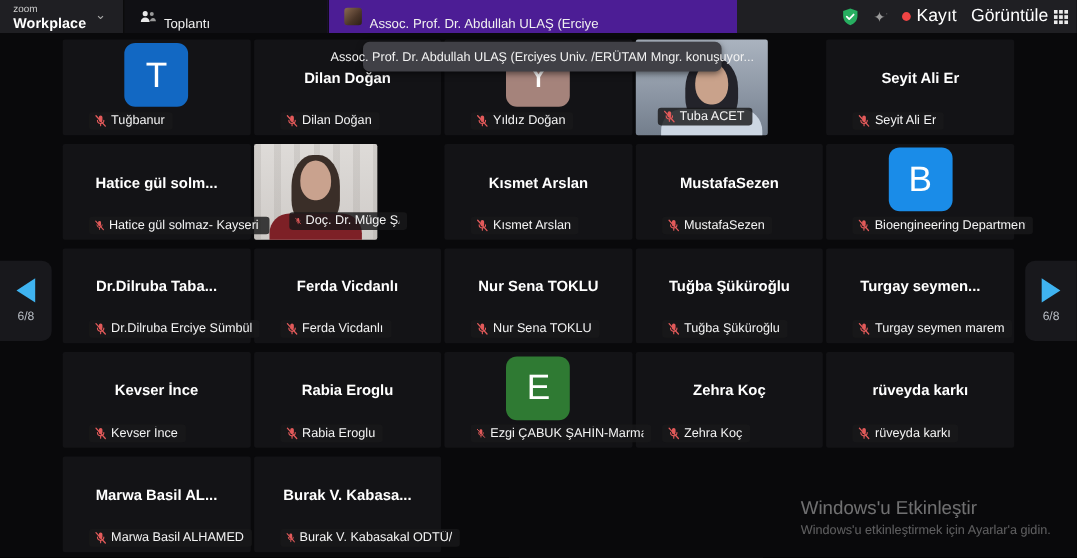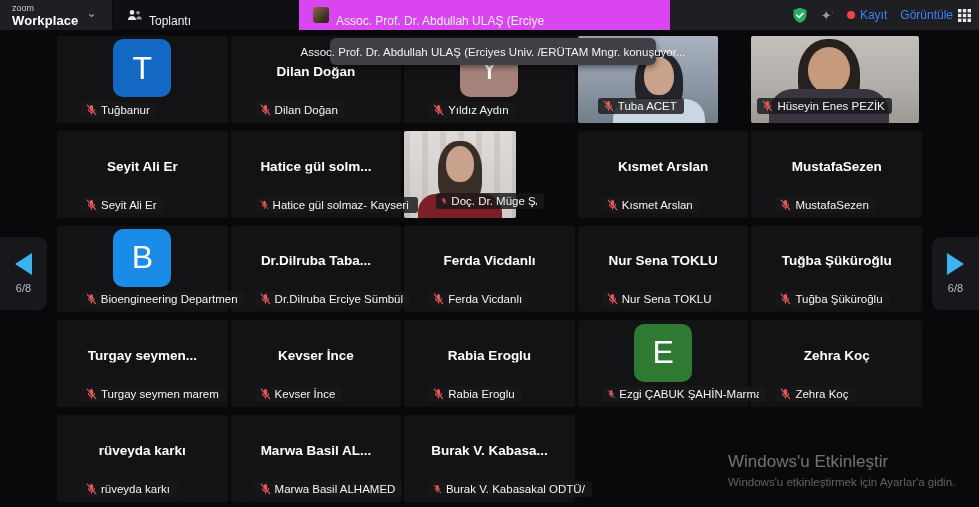--- a/index.html
+++ b/index.html
@@ -9,25 +9,25 @@
 
   
   .topbar { position:absolute; left:0; top:0; width:979px; height:30px; background:#1f1f23; display:flex; align-items:stretch; }
   .brand { display:flex; align-items:center; gap:8px; padding:12px 12px; width:112px; }
   .brand-stack { display:flex; flex-direction:column; line-height:1; }
   .brand-top { font-size:9px; color:#cfcfcf; margin-bottom:1px; }
   .brand-bottom { font-size:13px; color:#ffffff; font-weight:700; letter-spacing:.1px; }
   .chevron-down { color:#a8a8a8; font-size:12px; margin-top:-4px; }
   .tab { display:flex; align-items:center; gap:7px; padding:0 14px; border-left:1px solid #0a0a0a; }
   .tab-meeting { width:186px; background:#101014; }
-  .tab-speaker { width:372px; background:#d946ef; }
+  .tab-speaker { width:372px; background:#4c1d95; }
   .tab-label { font-size:12px; color:#f0f0f0; white-space:nowrap; overflow:hidden;margin-top:12px; }
   .tab-photo { width:16px; height:16px; border-radius:3px; background:linear-gradient(135deg,#8a6a52,#4a3528 60%,#2c1f16); flex:0 0 auto; }
   .topbar-right { position:absolute; right:8px; top:0; height:30px; display:flex; align-items:center; gap:13px; }
-  .txt-btn { font-size:12px; color:#3b82f6; display:flex; align-items:center; gap:5px; }
+  .txt-btn { font-size:16px; color:#ffffff; display:flex; align-items:center; gap:5px; }
   .record-dot { width:8px; height:8px; border-radius:50%; background:#ef4444; }
   .sparkle { color:#9a9a9a; font-size:13px; }
 
   
   .tooltip { position:absolute; left:330px; top:38px; width:326px; height:27px; background:#404046; border-radius:6px;
              display:flex; align-items:center; justify-content:center; z-index:30; box-shadow:0 2px 6px rgba(0,0,0,.5); }
   .tooltip span { font-size:11.5px; color:#f2f2f2; white-space:nowrap; }
 
   
   .grid { position:absolute; left:57px; top:36px; width:865px; height:466px;
@@ -41,21 +41,21 @@
                  width:58px; height:58px; border-radius:10px; display:flex; align-items:center; justify-content:center; }
   .tile-initial { color:#fff; font-size:32px; font-weight:500; }
 
   .tile-label { position:absolute; left:24px; bottom:5px; display:flex; align-items:center; gap:4px;
                 background:rgba(24,24,26,.82); border-radius:3px; padding:2px 7px 2px 5px; z-index:6; max-width:96%; }
   .tile-label span { color:#f4f4f4; font-size:11.5px; white-space:nowrap; overflow:hidden; }
 
   
   .tile-video { position:relative; height:100%; margin:0 auto; border-radius:2px; overflow:hidden; }
   .p-hair,.p-head,.p-body { position:absolute; }
-  .v-tuba-acet { width:140px; background:linear-gradient(180deg,#aab3bf 0%,#8d97a5 55%,#737e8c 100%); }
+  .v-tuba-acet { width:120px; background:linear-gradient(180deg,#aab3bf 0%,#8d97a5 55%,#737e8c 100%); }
   .v-tuba-acet .p-hair { left:58%; top:18%; width:48px; height:62px; margin-left:-24px; background:#23232a; border-radius:46% 46% 40% 40%; }
   .v-tuba-acet .p-head { left:58%; top:24%; width:30px; height:38px; margin-left:-15px; background:#c9a28b; border-radius:50% 50% 46% 46%; }
   .v-tuba-acet .p-body { left:58%; bottom:-6px; width:92px; height:30px; margin-left:-46px; background:#ccd6e2; border-radius:20px 20px 0 0; }
   .v-huseyin-pezik { width:168px; background:linear-gradient(180deg,#c3c0bb 0%,#b1aea9 60%,#9c9994 100%); }
   .v-huseyin-pezik .p-hair { left:46%; top:4%; width:62px; height:76px; margin-left:-31px; background:#26211e; border-radius:46% 46% 42% 42%; }
   .v-huseyin-pezik .p-head { left:46%; top:13%; width:42px; height:46px; margin-left:-21px; background:#c69a7d; border-radius:50% 50% 48% 48%; }
   .v-huseyin-pezik .p-body { left:46%; bottom:-8px; width:120px; height:42px; margin-left:-60px; background:#3a3340; border-radius:24px 24px 0 0; }
   .v-nihat-yilmaz { width:168px; background:linear-gradient(90deg,#d6d5cf 0%,#d6d5cf 16%,#4e8794 16%,#4e8794 100%); }
   .v-nihat-yilmaz::before { content:""; position:absolute; inset:0; background:repeating-linear-gradient(90deg,rgba(255,255,255,.10) 0 7px,rgba(0,0,0,.06) 7px 20px); }
   .v-nihat-yilmaz .p-hair { left:52%; top:6%; width:58px; height:34px; margin-left:-29px; background:#8e8e8c; border-radius:50% 50% 0 0; }
@@ -188,21 +188,21 @@
       <span class="tile-initial">Y</span>
     </div>
 
     <div class="tile-label">
       <svg class="icon-svg" width="11" height="12" viewBox="0 0 14 15">
         <path d="M7 1.2a2.1 2.1 0 0 1 2.1 2.1v3.2a2.1 2.1 0 0 1-4.2 0V3.3A2.1 2.1 0 0 1 7 1.2z" fill="#e25a5a"></path>
         <path d="M3.3 6.6a3.7 3.7 0 0 0 7.4 0" stroke="#e25a5a" stroke-width="1.3" fill="none" stroke-linecap="round"></path>
         <line x1="7" y1="10.4" x2="7" y2="13" stroke="#e25a5a" stroke-width="1.3" stroke-linecap="round"></line>
         <line x1="1.6" y1="1.4" x2="12.4" y2="13.4" stroke="#e25a5a" stroke-width="1.5" stroke-linecap="round"></line>
       </svg>
-      <span>Yıldız Aydın</span>
+      <span>Yıldız Doğan</span>
     </div>
   </div>
 
   <div class="tile has-video v-tuba-acet">
 
     <div class="tile-video v-tuba-acet">
       <div class="p-hair"></div>
       <div class="p-head"></div>
       <div class="p-body"></div>
     </div>
@@ -210,37 +210,20 @@
       <svg class="icon-svg" width="11" height="12" viewBox="0 0 14 15">
         <path d="M7 1.2a2.1 2.1 0 0 1 2.1 2.1v3.2a2.1 2.1 0 0 1-4.2 0V3.3A2.1 2.1 0 0 1 7 1.2z" fill="#e25a5a"></path>
         <path d="M3.3 6.6a3.7 3.7 0 0 0 7.4 0" stroke="#e25a5a" stroke-width="1.3" fill="none" stroke-linecap="round"></path>
         <line x1="7" y1="10.4" x2="7" y2="13" stroke="#e25a5a" stroke-width="1.3" stroke-linecap="round"></line>
         <line x1="1.6" y1="1.4" x2="12.4" y2="13.4" stroke="#e25a5a" stroke-width="1.5" stroke-linecap="round"></line>
       </svg>
       <span>Tuba ACET</span>
     </div>
   </div>
 
-  <div class="tile has-video v-huseyin-pezik">
-
-    <div class="tile-video v-huseyin-pezik">
-      <div class="p-hair"></div>
-      <div class="p-head"></div>
-      <div class="p-body"></div>
-    </div>
-    <div class="tile-label">
-      <svg class="icon-svg" width="11" height="12" viewBox="0 0 14 15">
-        <path d="M7 1.2a2.1 2.1 0 0 1 2.1 2.1v3.2a2.1 2.1 0 0 1-4.2 0V3.3A2.1 2.1 0 0 1 7 1.2z" fill="#e25a5a"></path>
-        <path d="M3.3 6.6a3.7 3.7 0 0 0 7.4 0" stroke="#e25a5a" stroke-width="1.3" fill="none" stroke-linecap="round"></path>
-        <line x1="7" y1="10.4" x2="7" y2="13" stroke="#e25a5a" stroke-width="1.3" stroke-linecap="round"></line>
-        <line x1="1.6" y1="1.4" x2="12.4" y2="13.4" stroke="#e25a5a" stroke-width="1.5" stroke-linecap="round"></line>
-      </svg>
-      <span>Hüseyin Enes PEZİK</span>
-    </div>
-  </div>
 
   <div class="tile">
 
     <div class="tile-center-name">Seyit Ali Er</div>
 
     <div class="tile-label">
       <svg class="icon-svg" width="11" height="12" viewBox="0 0 14 15">
         <path d="M7 1.2a2.1 2.1 0 0 1 2.1 2.1v3.2a2.1 2.1 0 0 1-4.2 0V3.3A2.1 2.1 0 0 1 7 1.2z" fill="#e25a5a"></path>
         <path d="M3.3 6.6a3.7 3.7 0 0 0 7.4 0" stroke="#e25a5a" stroke-width="1.3" fill="none" stroke-linecap="round"></path>
         <line x1="7" y1="10.4" x2="7" y2="13" stroke="#e25a5a" stroke-width="1.3" stroke-linecap="round"></line>

